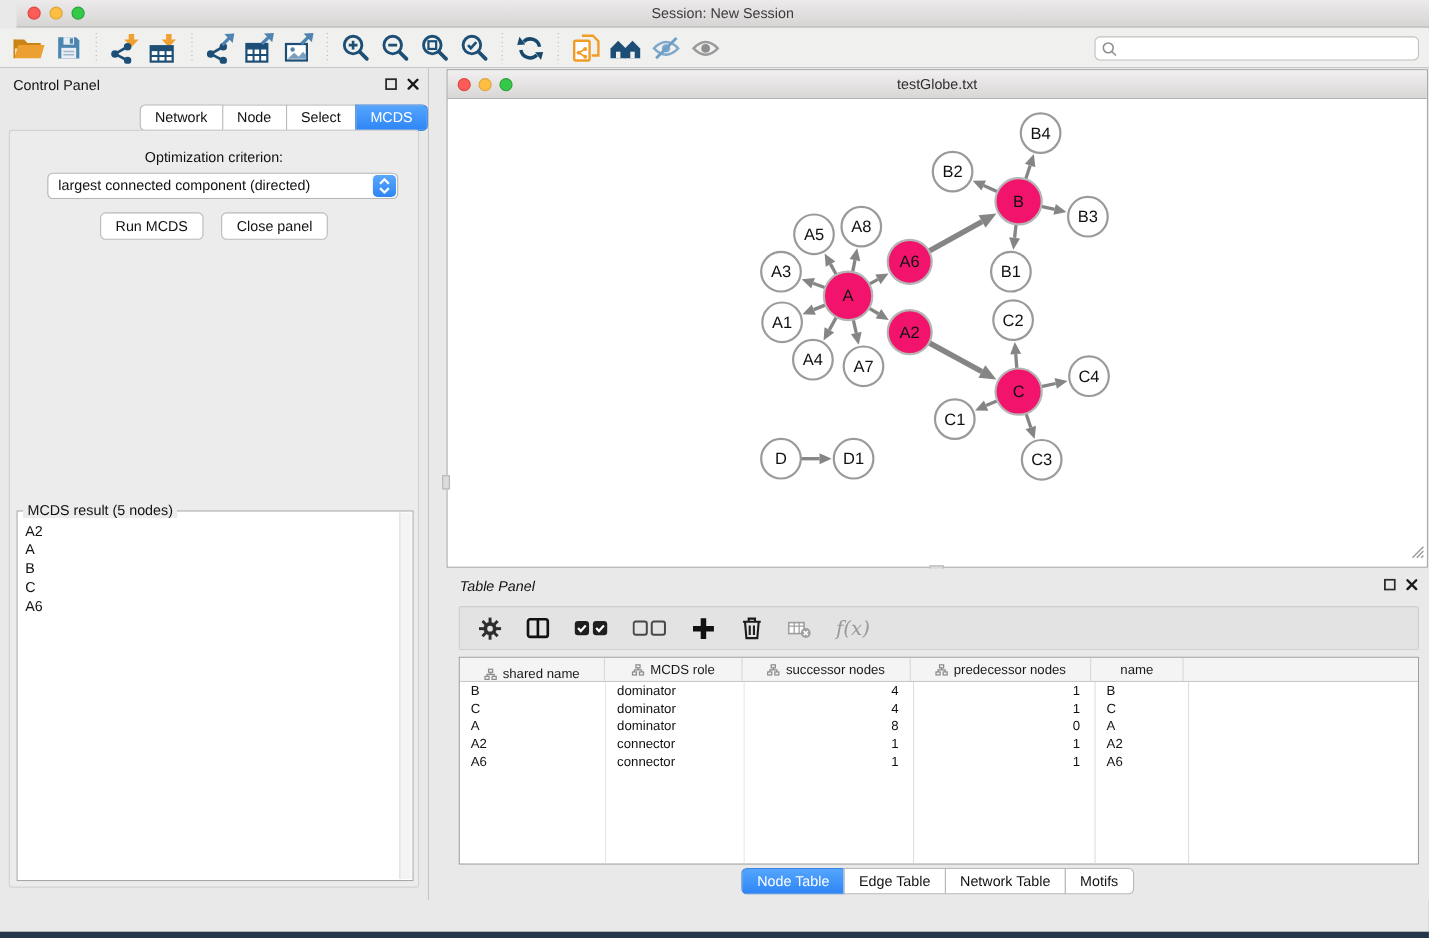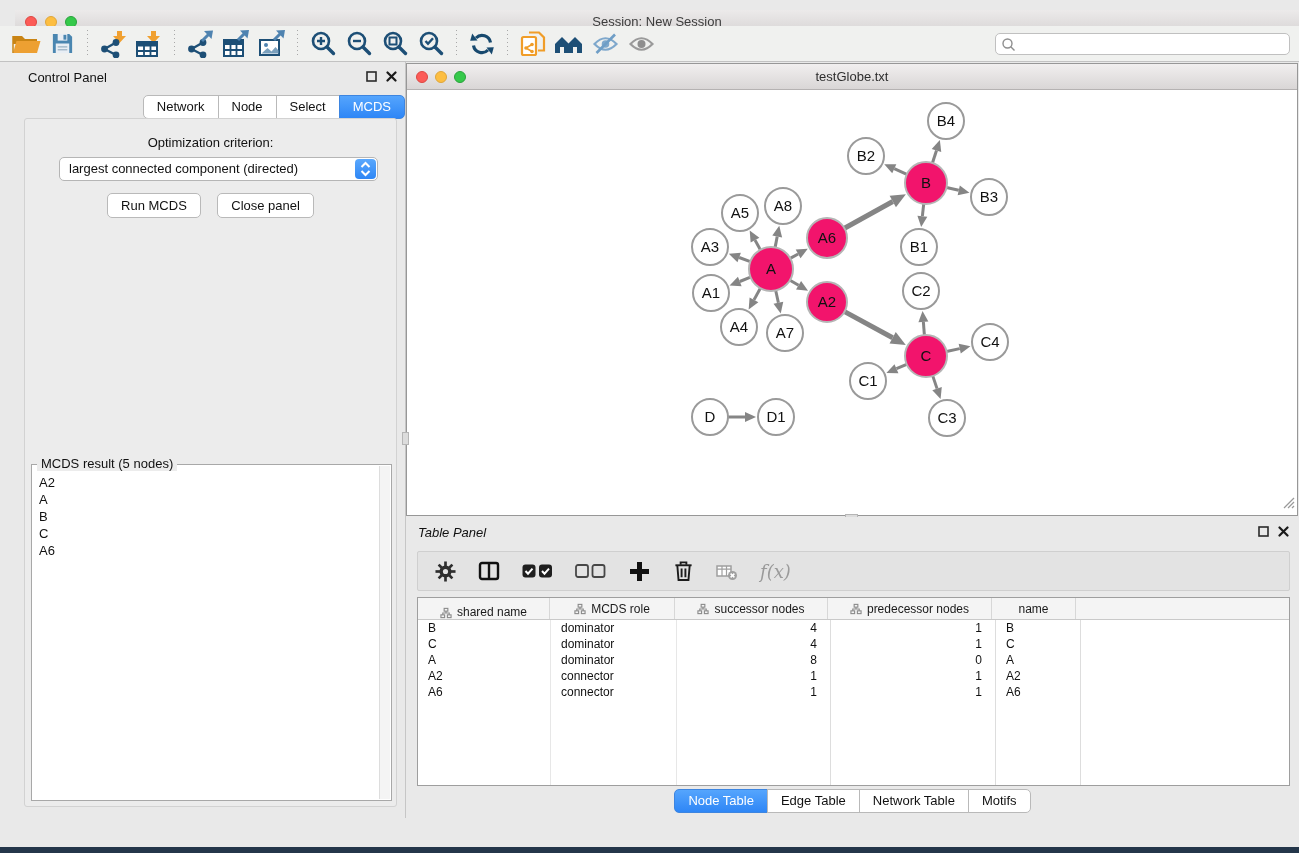--- a/index.html
+++ b/index.html
@@ -1,21 +1,21 @@
 <!DOCTYPE html>
 <html><head>
 <meta charset="utf-8">
 <style>
   * { margin:0; padding:0; box-sizing:border-box; }
   html,body { width:1299px; height:853px; }
   body { background:#24364a; font-family:"Liberation Sans","DejaVu Sans",sans-serif; position:relative; overflow:hidden; }
   .main-window { position:absolute; left:0; top:0; width:1299px; height:847px; background:#e9e9e9; }
 
   
-  .titlebar { position:absolute; left:0; top:10px; right:0; height:25px;
+  .titlebar { position:absolute; left:0; top:0; right:0; height:25px;
     background:linear-gradient(#eceaea,#d7d4d4); border-bottom:1px solid #b3b0b0;margin-left:15px; }
   .lights { position:absolute; left:10px; top:6px; display:flex; gap:8px; }
   .light { width:12px; height:12px; border-radius:50%; }
   .light.red { background:#fc5b57; border:1px solid #dd4742; }
   .light.yellow { background:#fdbe41; border:1px solid #dfa63a; }
   .light.green { background:#35c94a; border:1px solid #2aa23c; }
   .title-text { position:absolute; left:0; right:0; top:4px; text-align:center; font-size:13px; color:#3c3c3c; }
 
   
   .toolbar { position:absolute; left:0; top:26px; right:0; height:36px; background:#f0f1ef;
@@ -23,21 +23,21 @@
   .tb-btn { width:36px; height:32px; display:flex; align-items:center; justify-content:center; cursor:default; }
   .tb-sep { width:1px; height:28px; margin:0 7px; background-image:linear-gradient(#a8a8a8 30%, transparent 30%); background-size:1px 4px; }
   .search-wrap { margin-left:auto; margin-right:9px; position:relative; }
   .search-input { width:295px; height:22px; border:1px solid #c0c0c0; border-radius:5px; background:#fff; padding-left:24px; font-size:12px; outline:none; }
   .search-icon { position:absolute; left:6px; top:4px; }
 
   
   .content { position:absolute; left:0; top:62px; right:0; height:756px; background:#e9e9e9; }
 
   
-  .control-panel { position:absolute; left:0; top:0; width:390px; height:756px; background:#e9e9e9; border-right:1px solid #c6c6c6;margin-left:16px; }
+  .control-panel { position:absolute; left:0; top:0; width:390px; height:756px; background:#e9e9e9; border-right:1px solid #c6c6c6; }
   .panel-head { position:absolute; left:12px; top:8px; font-size:13px; color:#111; }
   .panel-ctrls { position:absolute; right:8px; top:9px; display:flex; gap:9px; align-items:center; }
   .seg-bar { display:inline-flex; }
   .seg { padding:3px 13px 4px; background:#fff; border:1px solid #b9b9b9; margin-left:-1px; font-size:13px; color:#111; }
   .seg:first-child { border-top-left-radius:5px; border-bottom-left-radius:5px; margin-left:0; }
   .seg:last-child { border-top-right-radius:5px; border-bottom-right-radius:5px; }
   .seg.sel { background:linear-gradient(#55a5fd,#2e86f6); border-color:#3d85e0; color:#fff; }
   #cp-tabs { position:absolute; left:0; right:0; top:33px; text-align:right; }
   .cp-body { position:absolute; left:8px; right:8px; top:56px; height:689px; background:#ececec; border:1px solid #d2d2d2; border-radius:3px; }
   .opt-label { text-align:center; margin-top:16px; font-size:13px; color:#111; }

